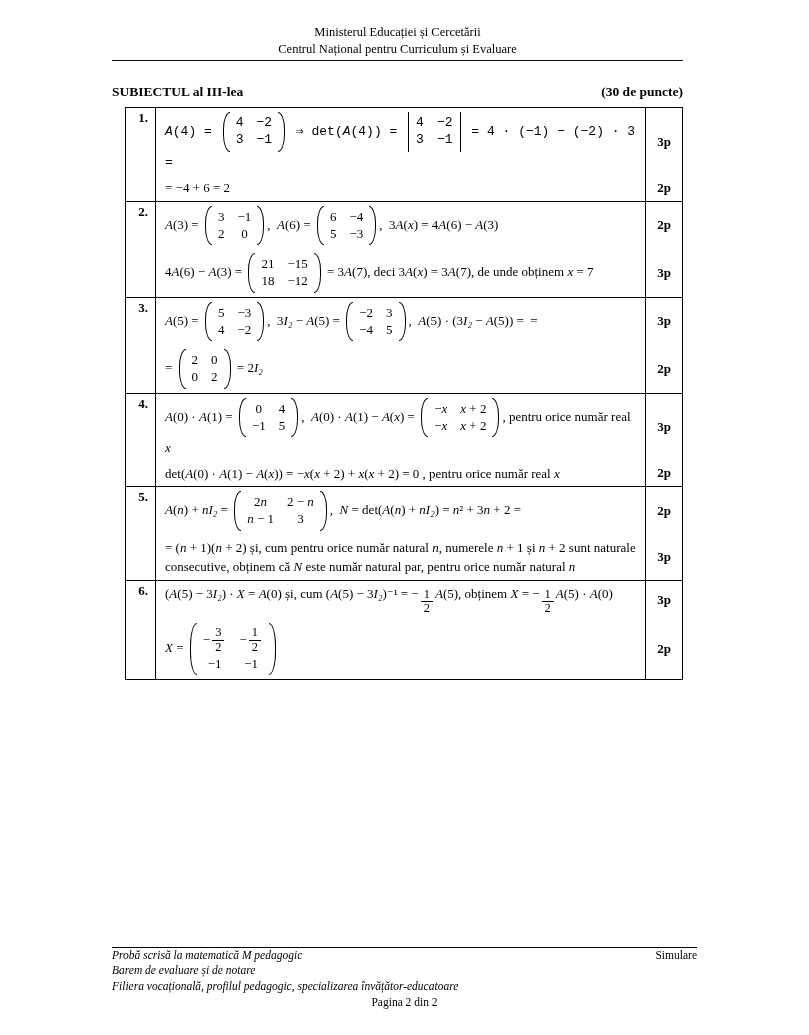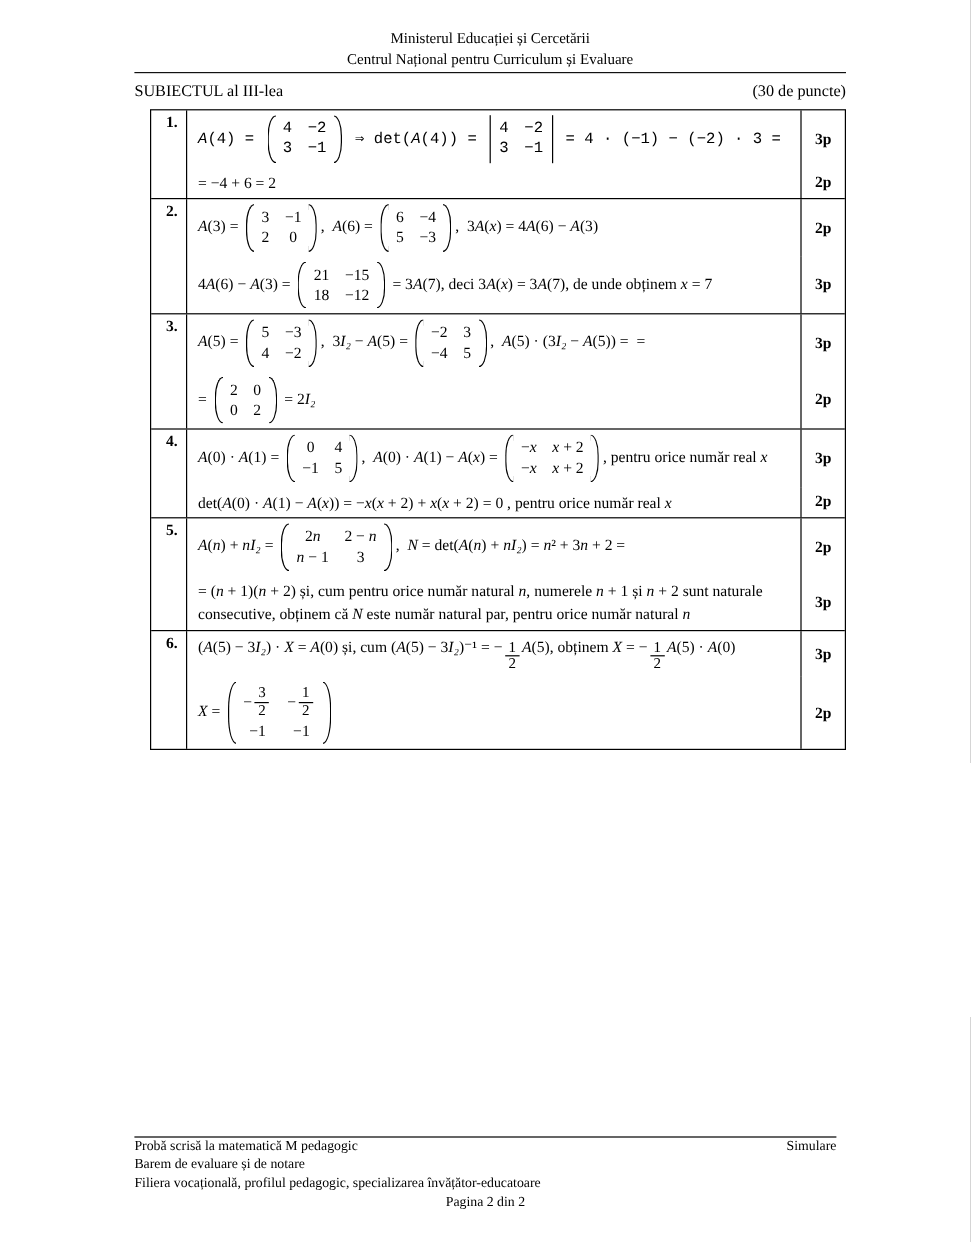--- a/index.html
+++ b/index.html
@@ -3,27 +3,27 @@
 <meta charset="utf-8">
 <style>
   * { margin:0; padding:0; box-sizing:border-box; }
   html,body { background:#888; }
   .page {
     position:relative; width:809px; height:1035px; margin:0 auto;
     background:#ffffff; color:#000;
     font-family:"Liberation Serif","DejaVu Serif",serif;
     overflow:hidden;
   }
-  .content { position:absolute; left:112px; right:104px; top:24px; }
+  .content { position:absolute; left:112px; right:126px; top:24px; }
 
   
   .hdr { text-align:center; font-size:12.5px; line-height:1.32; }
   .hdr-rule { border-bottom:1.6px solid #111; margin-top:3px; }
   .subject-row { display:flex; justify-content:space-between; align-items:baseline;
-                 margin-top:7px; font-weight:normal; font-size:13.5px; }
+                 margin-top:23px; font-weight:bold; font-size:13.5px; }
 
   
   .rubric { margin-top:7px; margin-left:13px; border:1.5px solid #000; }
   .item { display:grid; grid-template-columns:30px 1fr 37px; }
   .item + .item { border-top:1.4px solid #000; }
   .num { grid-column:1; border-right:1.4px solid #000; font-weight:bold;
          font-size:13px; text-align:right; padding:2px 7px 0 0; }
   .cline { grid-column:2; font-size:13px; line-height:1.5;
            padding:3px 6px 3px 9px; display:flex; flex-wrap:wrap;
            align-content:center; align-items:center; }
@@ -50,21 +50,21 @@
           vertical-align:middle; line-height:1.1; margin:0 2px; font-size:12.5px; }
   .frac .fd { border-top:1.2px solid #000; }
   .frac .fn, .frac .fd { padding:0 3px; }
   .negwrap { display:inline-flex; align-items:center; }
 
   
   .footer { position:absolute; left:112px; right:112px; bottom:24px;
             font-size:11.5px; line-height:1.38; }
   .f-rule { border-top:1.3px solid #000; }
   .f-row1 { display:flex; justify-content:space-between; }
-  .f-it { }
+  .f-it { font-style:italic; }
   .f-page { text-align:center; }
 </style>
 </head>
 <body>
 
 <div class="page">
   <div class="content">
     <div class="hdr">
       <div>Ministerul Educației și Cercetării</div>
       <div>Centrul Național pentru Curriculum și Evaluare</div>

